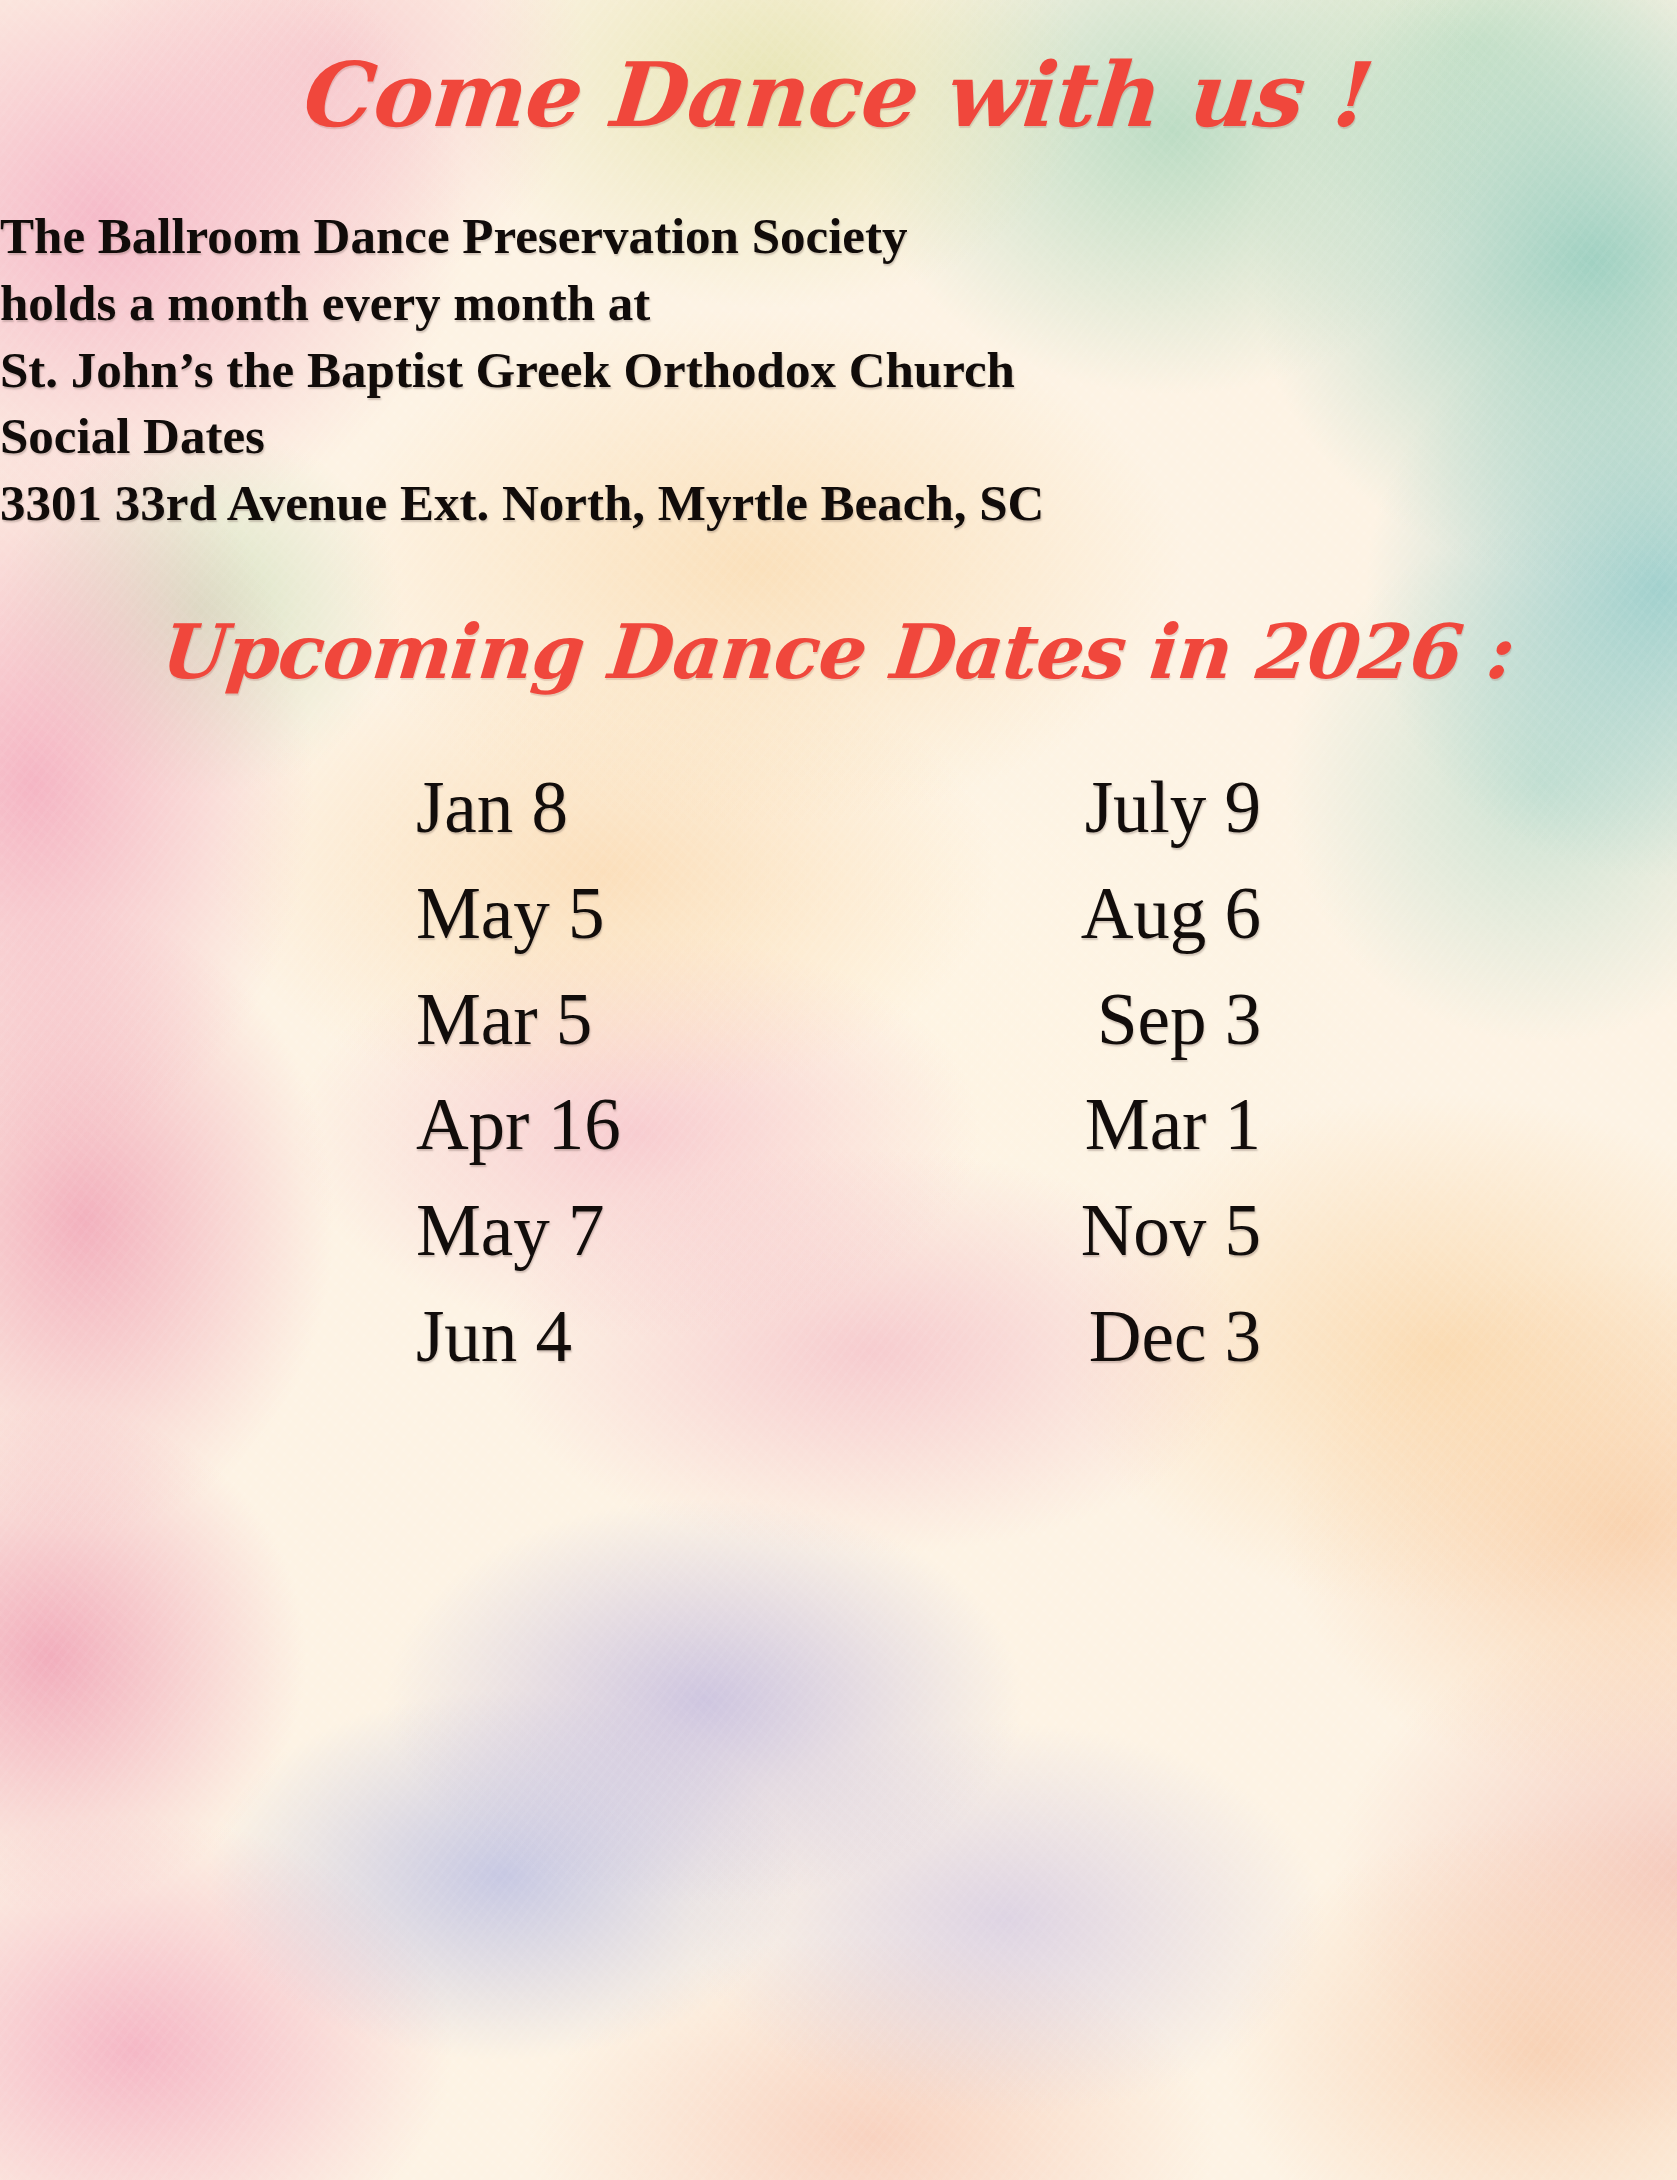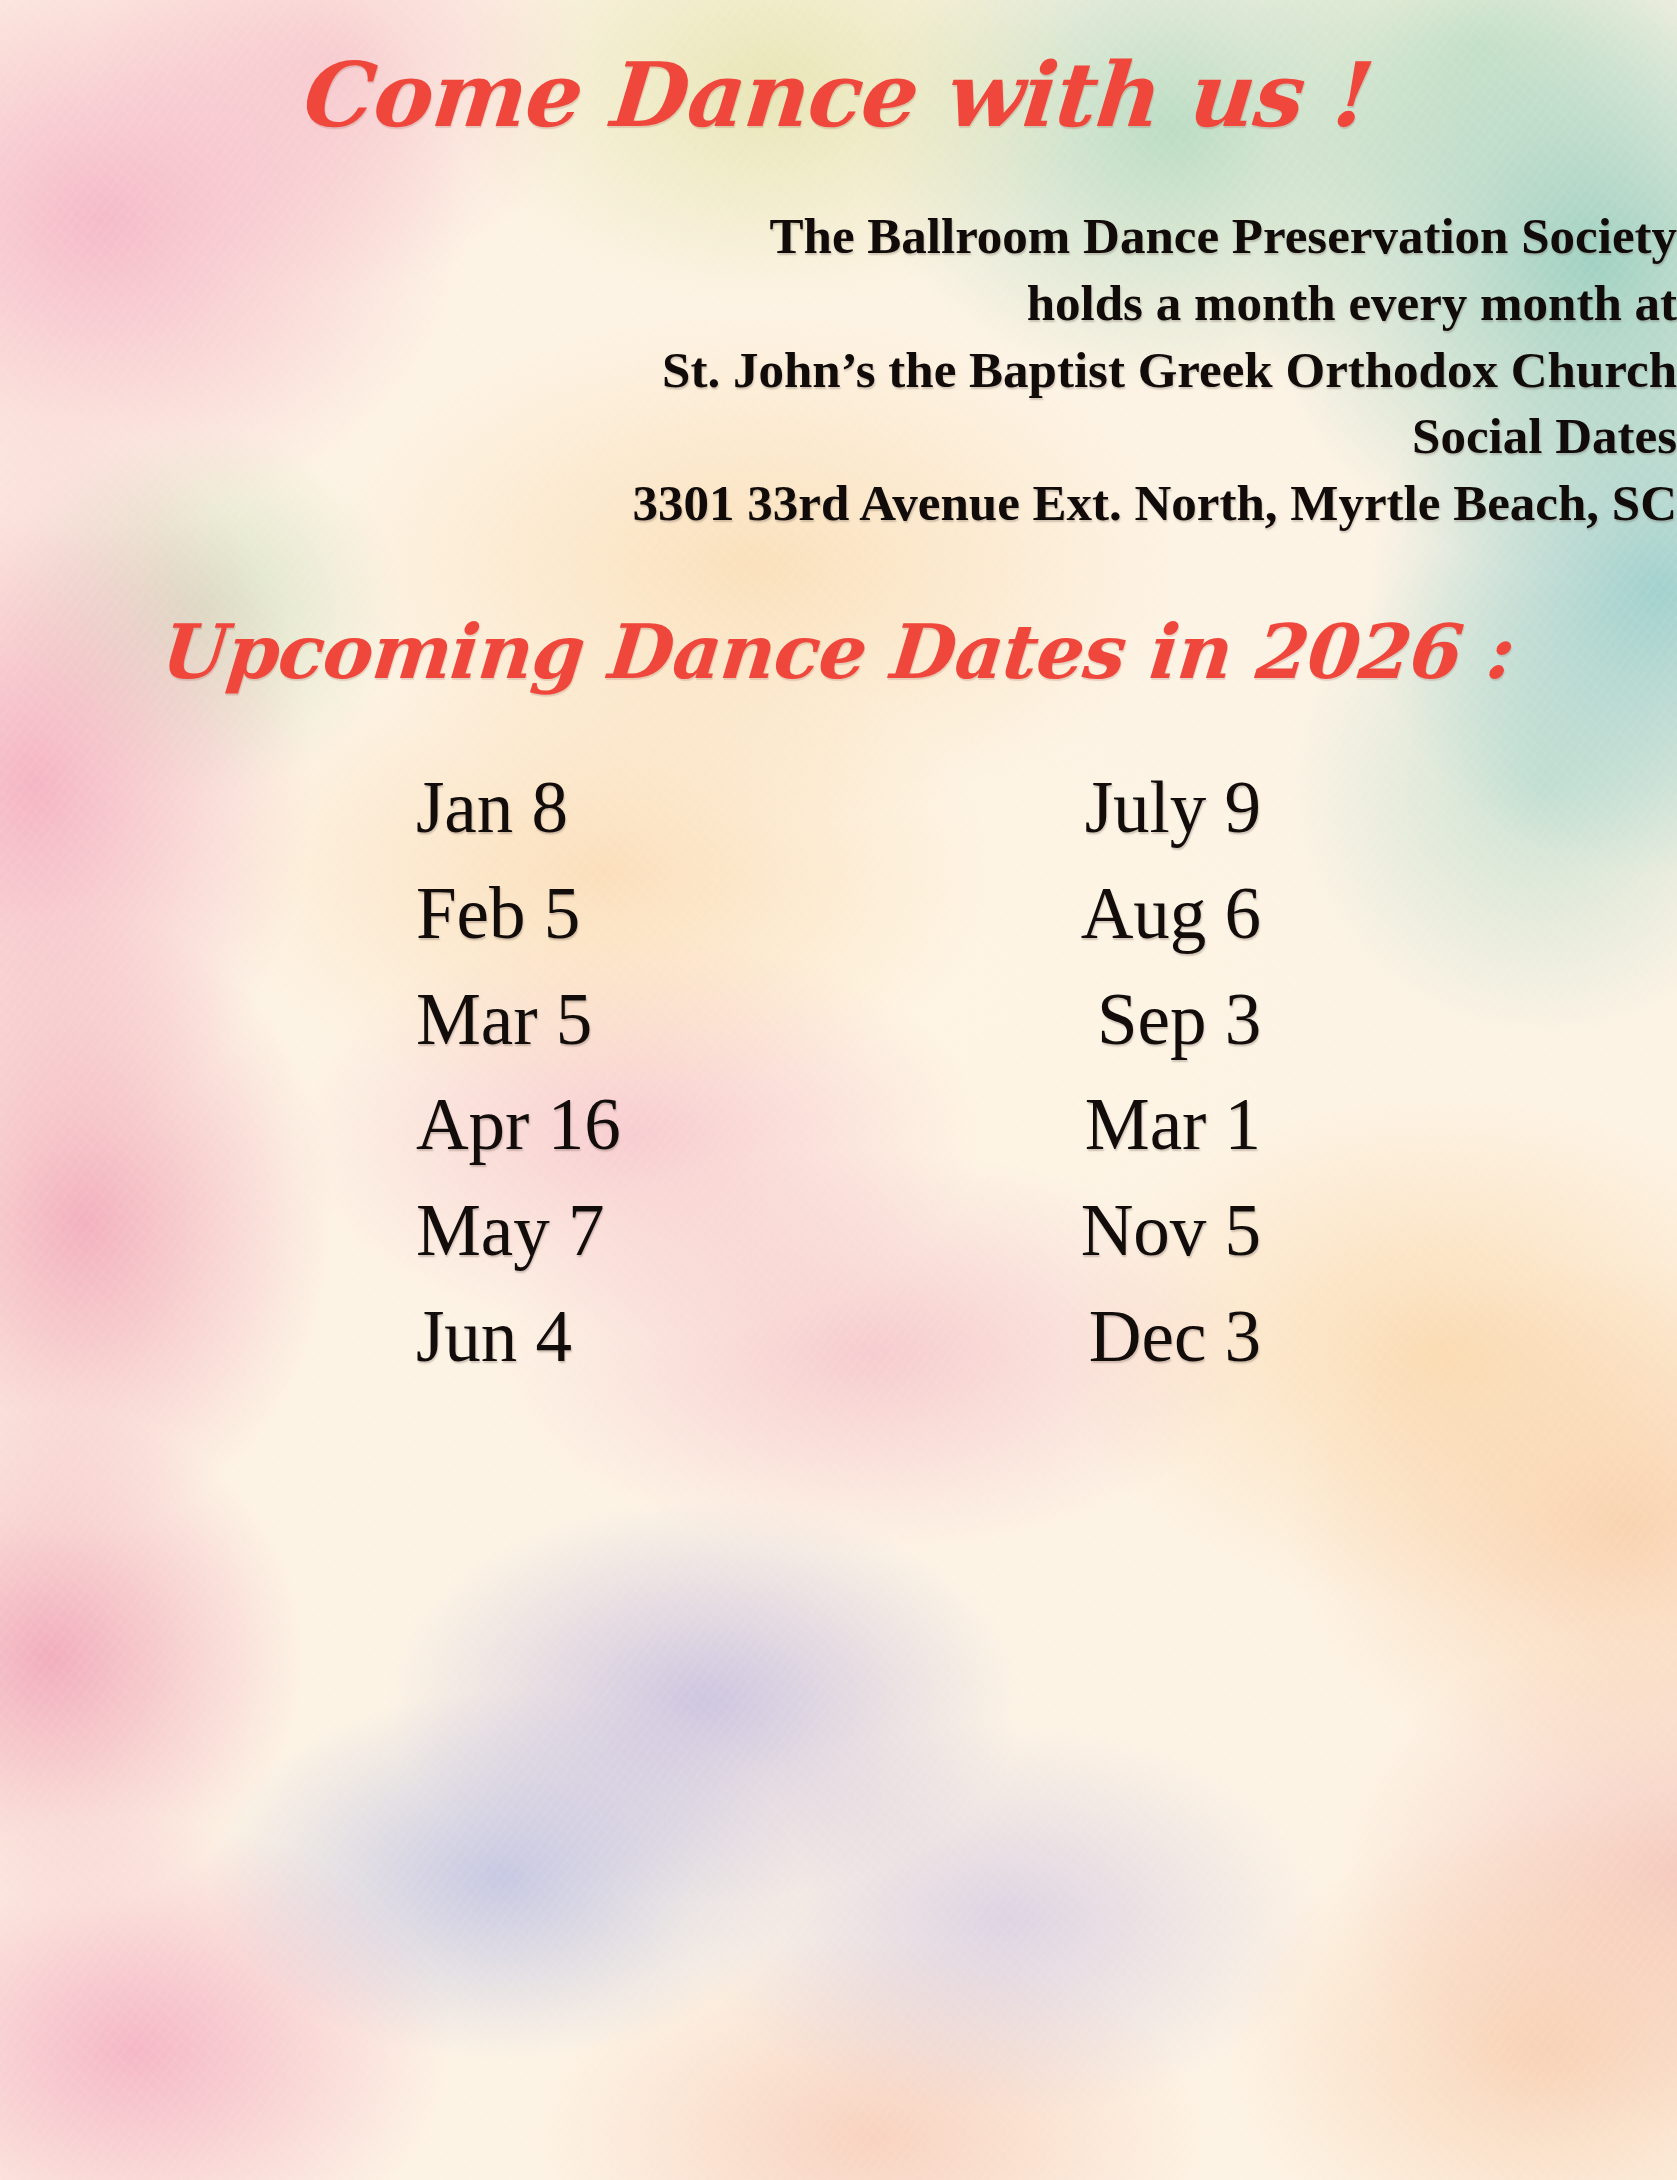--- a/index.html
+++ b/index.html
@@ -110,21 +110,21 @@
     line-height: 1.05;
     transform: skewX(-6deg);
   }
 
   
   #info {
     position: absolute;
     top: 203px;
     left: 0;
     width: 100%;
-    text-align: right;
+    text-align: left;
     color: #110c0a;
     font-family: "Liberation Serif", serif;
     font-weight: 700;
     font-size: 51px;
     line-height: 1.31;
     text-shadow: 0.9px 1.7px 1.7px rgba(80,60,50,0.25);
   }
   #info .line { display: block; white-space: nowrap; }
 
   
@@ -170,21 +170,21 @@
     <span class="line">St. John’s the Baptist Greek Orthodox Church</span>
     <span class="line">Social Dates</span>
     <span class="line">3301 33rd Avenue Ext. North, Myrtle Beach, SC</span>
   </div>
 
   <div id="subhead" class="script">Upcoming Dance Dates in 2026 :</div>
 
   <div id="dates">
     <div class="date-col col-left">
       <div class="date-item">Jan 8</div>
-      <div class="date-item">Feb 5</div>
+      <div class="date-item">May 5</div>
       <div class="date-item">Mar 5</div>
       <div class="date-item">Apr 16</div>
       <div class="date-item">May 7</div>
       <div class="date-item">Jun 4</div>
     </div>
     <div class="date-col col-right">
       <div class="date-item">July 9</div>
       <div class="date-item">Aug 6</div>
       <div class="date-item">Sep 3</div>
       <div class="date-item">Mar 1</div>

